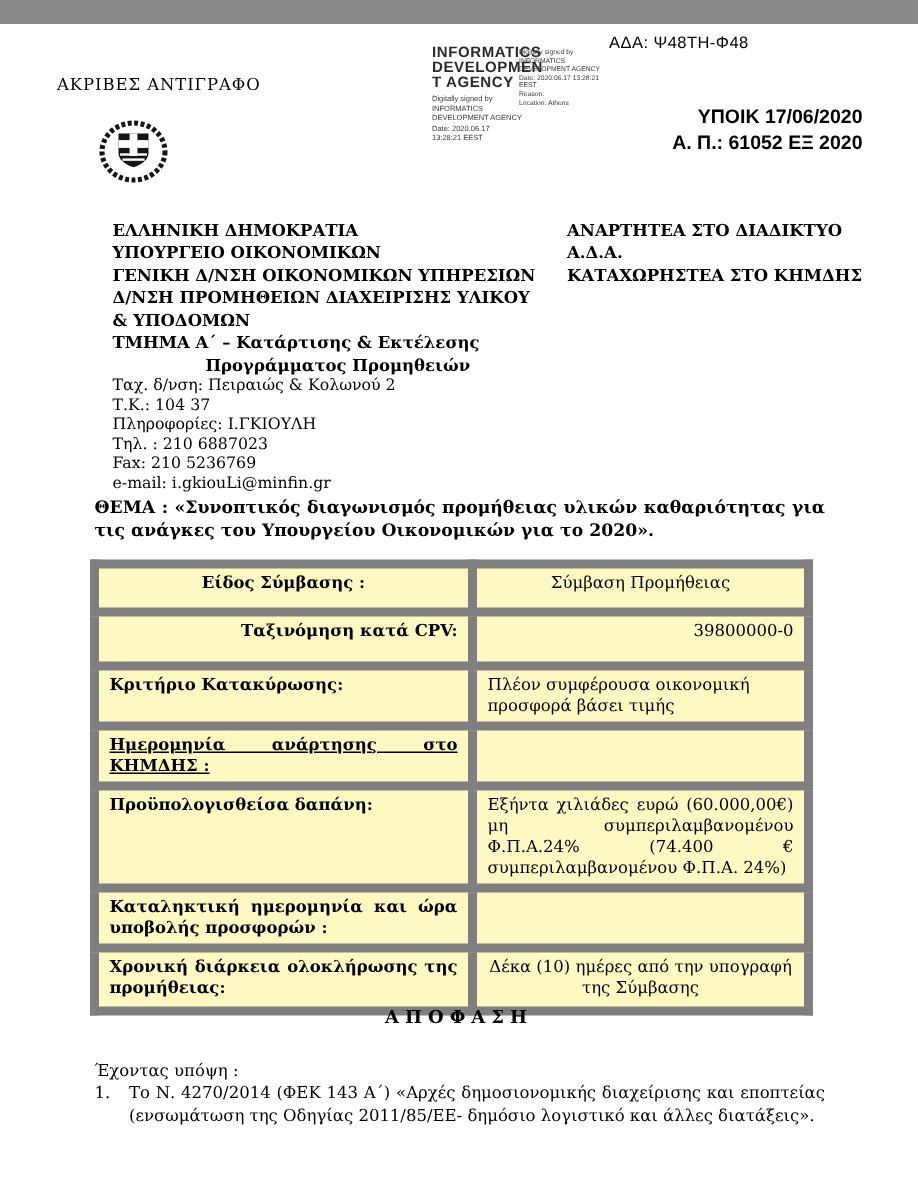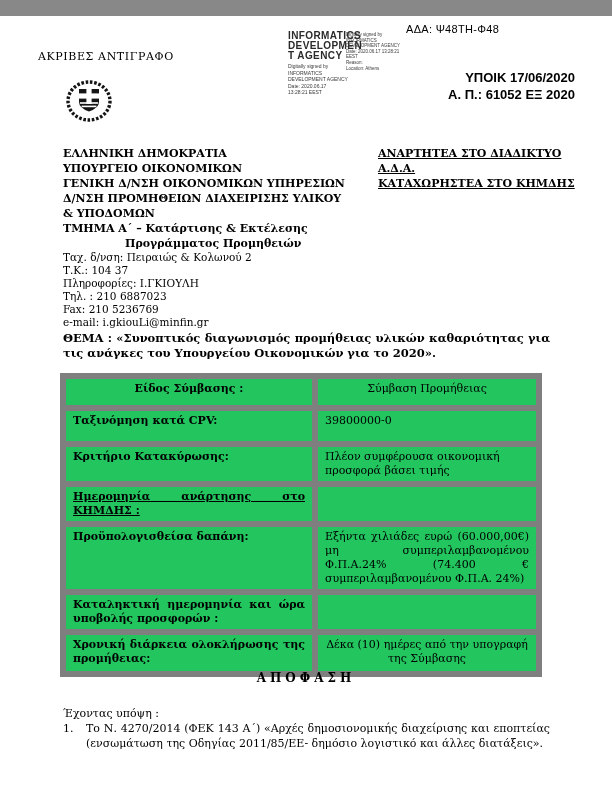--- a/index.html
+++ b/index.html
@@ -21,38 +21,38 @@
                    font-size:5px; line-height:6.5px; margin-top:2px; color:#3a3a3a; }
   .stamp-details { position:absolute; left:58px; top:1px; width:70px;
                    font-family:"Liberation Sans","DejaVu Sans",sans-serif;
                    font-size:4.5px; line-height:5.6px; color:#3a3a3a; }
 
   .protocol { position:absolute; right:37px; top:53px; text-align:right;
               font-weight:bold; font-size:13px; line-height:17px; }
 
   .emblem { position:absolute; left:64px; top:61px; }
 
-  .org { position:absolute; left:63px; top:130px; width:305px; font-size:11px; }
+  .org { position:absolute; left:75px; top:130px; width:305px; font-size:11px; }
   .org .b { font-weight:bold; line-height:15px; white-space:nowrap; }
   .org .b.indent { padding-left:62px; }
   .org .c { line-height:13px; font-size:10.5px; white-space:nowrap; }
 
   .posting { position:absolute; left:378px; top:130px; font-weight:bold;
-             font-size:11px; line-height:15px;text-decoration:underline; }
+             font-size:11px; line-height:15px; }
 
   .subject { position:absolute; left:63px; top:315px; width:487px;
              font-weight:bold; font-size:11.5px; line-height:15px; text-align:justify; }
 
   table.dtable { position:absolute; left:60px; top:357px; width:482px;
                  border-collapse:collapse; table-layout:fixed; }
-  table.dtable td { border:6px solid #7f7f7f; background:#22c55e; font-size:11px;
+  table.dtable td { border:6px solid #7f7f7f; background:#fef9c3; font-size:11px;
                     line-height:14px; padding:3px 7px; vertical-align:top; }
   table.dtable td.lbl { width:232px; font-weight:bold; text-align:justify; }
   table.dtable td.val { }
-  .mh20{min-height:20px;text-align:center;} .mh24{min-height:24px;} .mh22{min-height:22px;}
+  .mh20{min-height:20px;text-align:center;} .mh24{min-height:24px;text-align:right;} .mh22{min-height:22px;}
   .mh14{min-height:14px;text-decoration:underline;} .mh56{min-height:56px;} .mh30{min-height:30px;}
   .val-center { text-align:center; }
   .val-justify { text-align:justify; }
 
   .decision-title { position:absolute; left:0; top:655px; width:100%; text-align:center;
                     font-weight:bold; font-size:12px; letter-spacing:4px;
                     }
   .having { position:absolute; left:63px; top:691px; font-size:11px; }
   .item { position:absolute; left:63px; top:705px; width:487px; font-size:11px;
           line-height:15px; }

